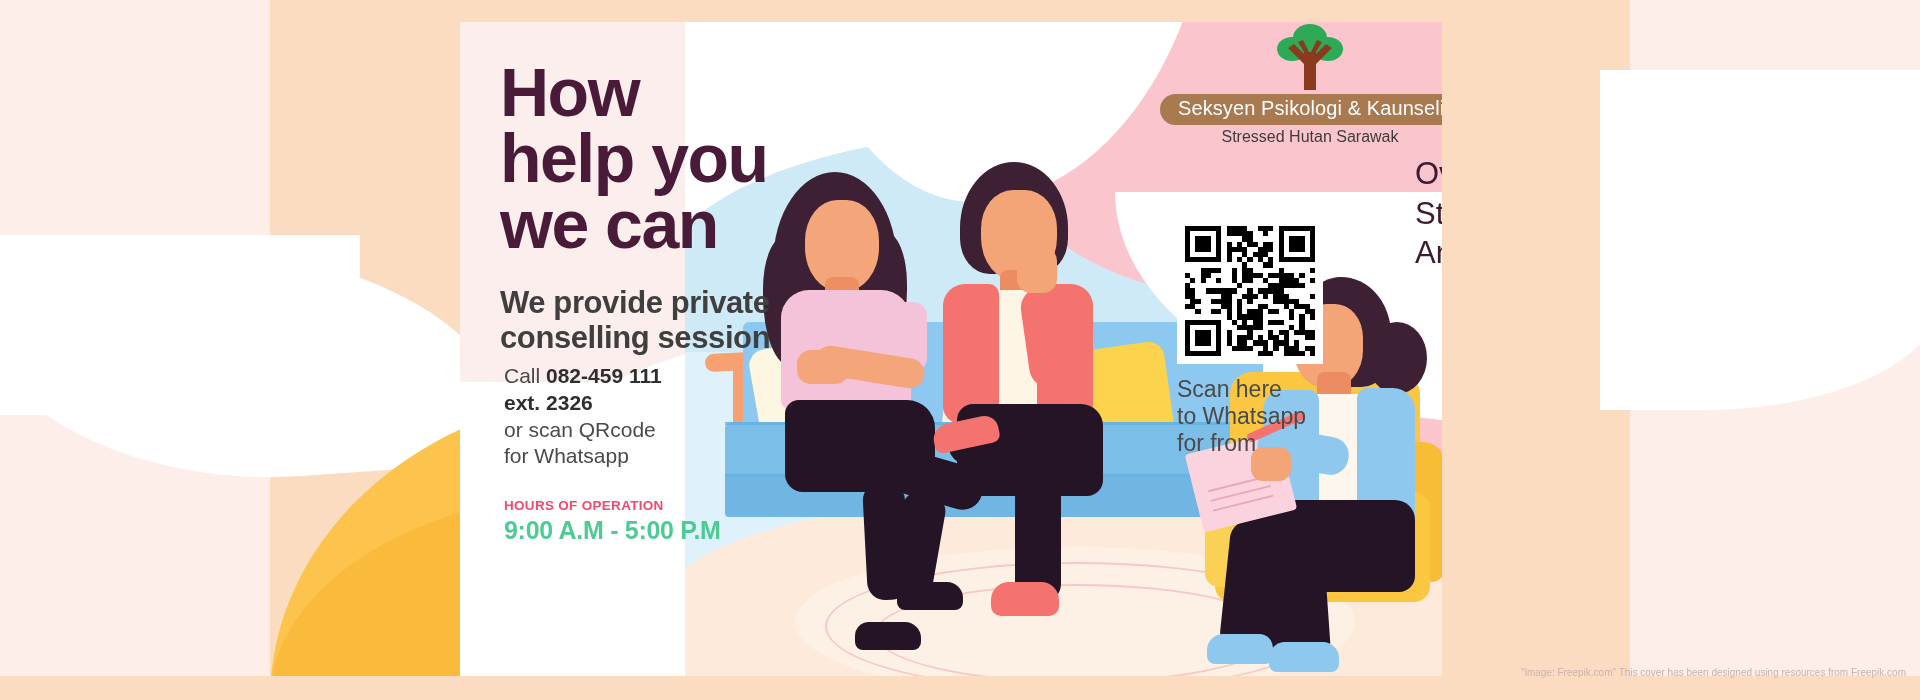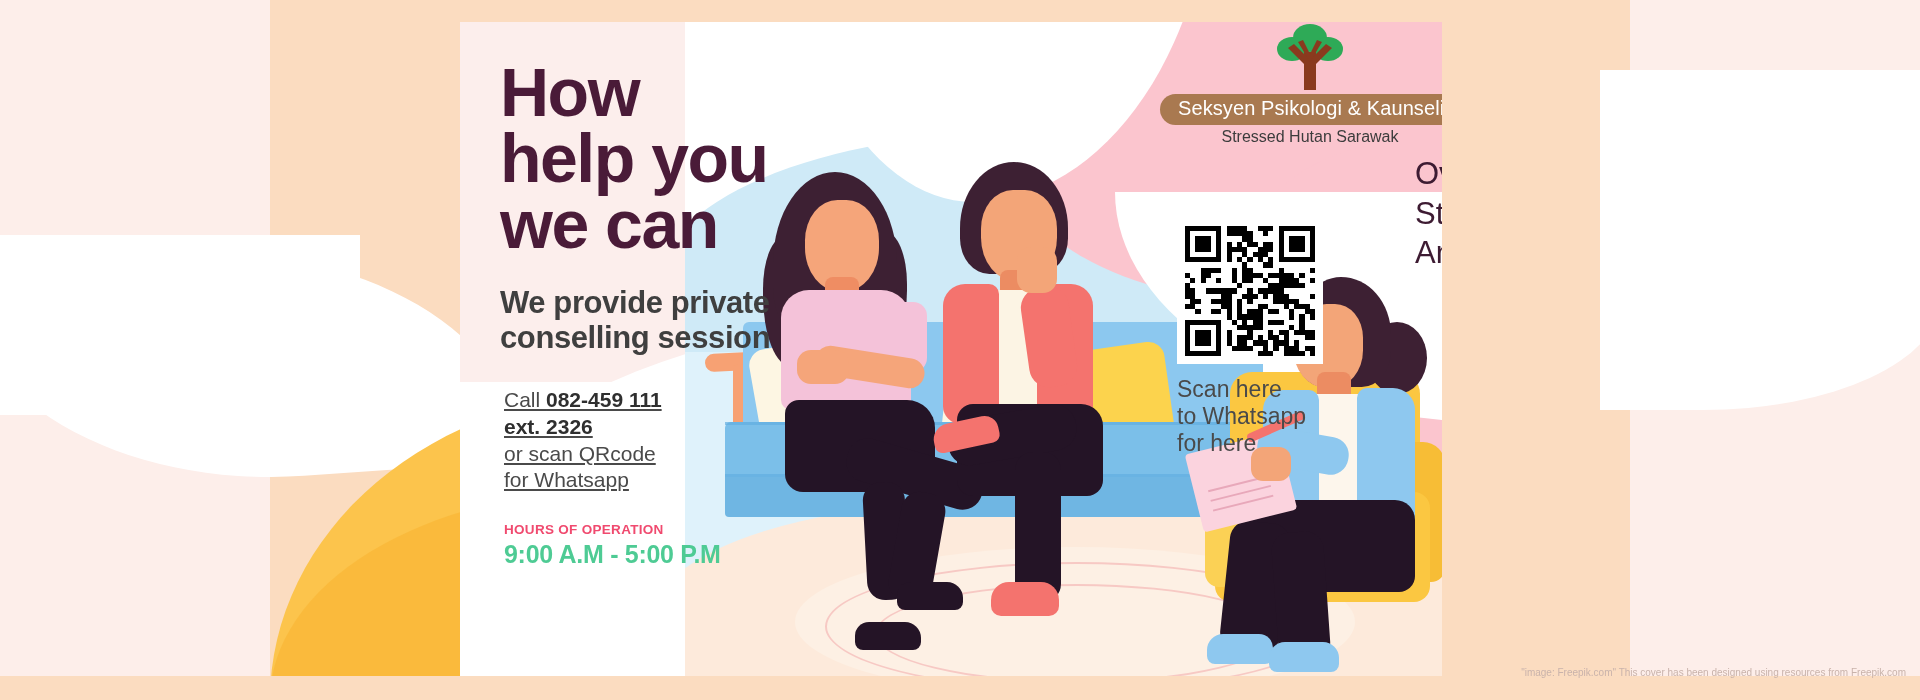--- a/index.html
+++ b/index.html
@@ -132,21 +132,21 @@
   
   #logo{position:absolute;left:700px;top:0px;width:300px;height:128px;text-align:center;z-index:30;}
   .logo-pill{display:inline-block;background:#a97950;color:#fff;border-radius:16px;
       padding:3px 18px 5px;font-size:20px;letter-spacing:.1px;white-space:nowrap;}
   .logo-sub{font-size:16px;color:#3c3c3c;margin-top:3px;}
 
   
   #leftcol{position:absolute;left:40px;top:38px;width:300px;z-index:25;}
   .headline{font-size:68px;line-height:.97;font-weight:bold;color:#4a1b38;letter-spacing:-1.5px;}
   .sub{margin-top:28px;font-size:31px;line-height:1.12;font-weight:bold;color:#3f3f3f;letter-spacing:-.4px;}
-  .calls{margin-top:32px;margin-left:4px;font-size:21px;line-height:1.27;color:#4a4a4a;text-decoration:underline;}
+  .calls{margin-top:8px;margin-left:4px;font-size:21px;line-height:1.27;color:#4a4a4a;}
   .calls b{color:#2f2f2f;}
   .hours{margin-top:28px;margin-left:4px;}
   .hours-lbl{font-size:13.5px;font-weight:bold;color:#f04a6f;letter-spacing:.3px;}
   .hours-val{margin-top:3px;font-size:25px;font-weight:bold;color:#4ecb94;letter-spacing:-.3px;}
 
   
   #questions{position:absolute;left:955px;top:132px;z-index:26;
       font-size:31px;line-height:1.28;color:#3d1b32;}
 
   
@@ -939,19 +939,19 @@
           <i style="background: rgb(0, 0, 0);"></i>
           <i style="background: rgb(0, 0, 0);"></i>
           <i style="background: rgb(0, 0, 0);"></i>
           <i style="background: rgb(255, 255, 255);"></i>
           <i style="background: rgb(0, 0, 0);"></i>
         </div>
     </div>
     <div class="scan-text">
       <div>Scan here</div>
       <div>to Whatsapp</div>
-      <div>for here</div>
+      <div>for from</div>
     </div>
   </div>
 
   <div id="credit">"image: Freepik.com" This cover has been designed using resources from Freepik.com</div>
 
 </div>
 
 </body></html>

